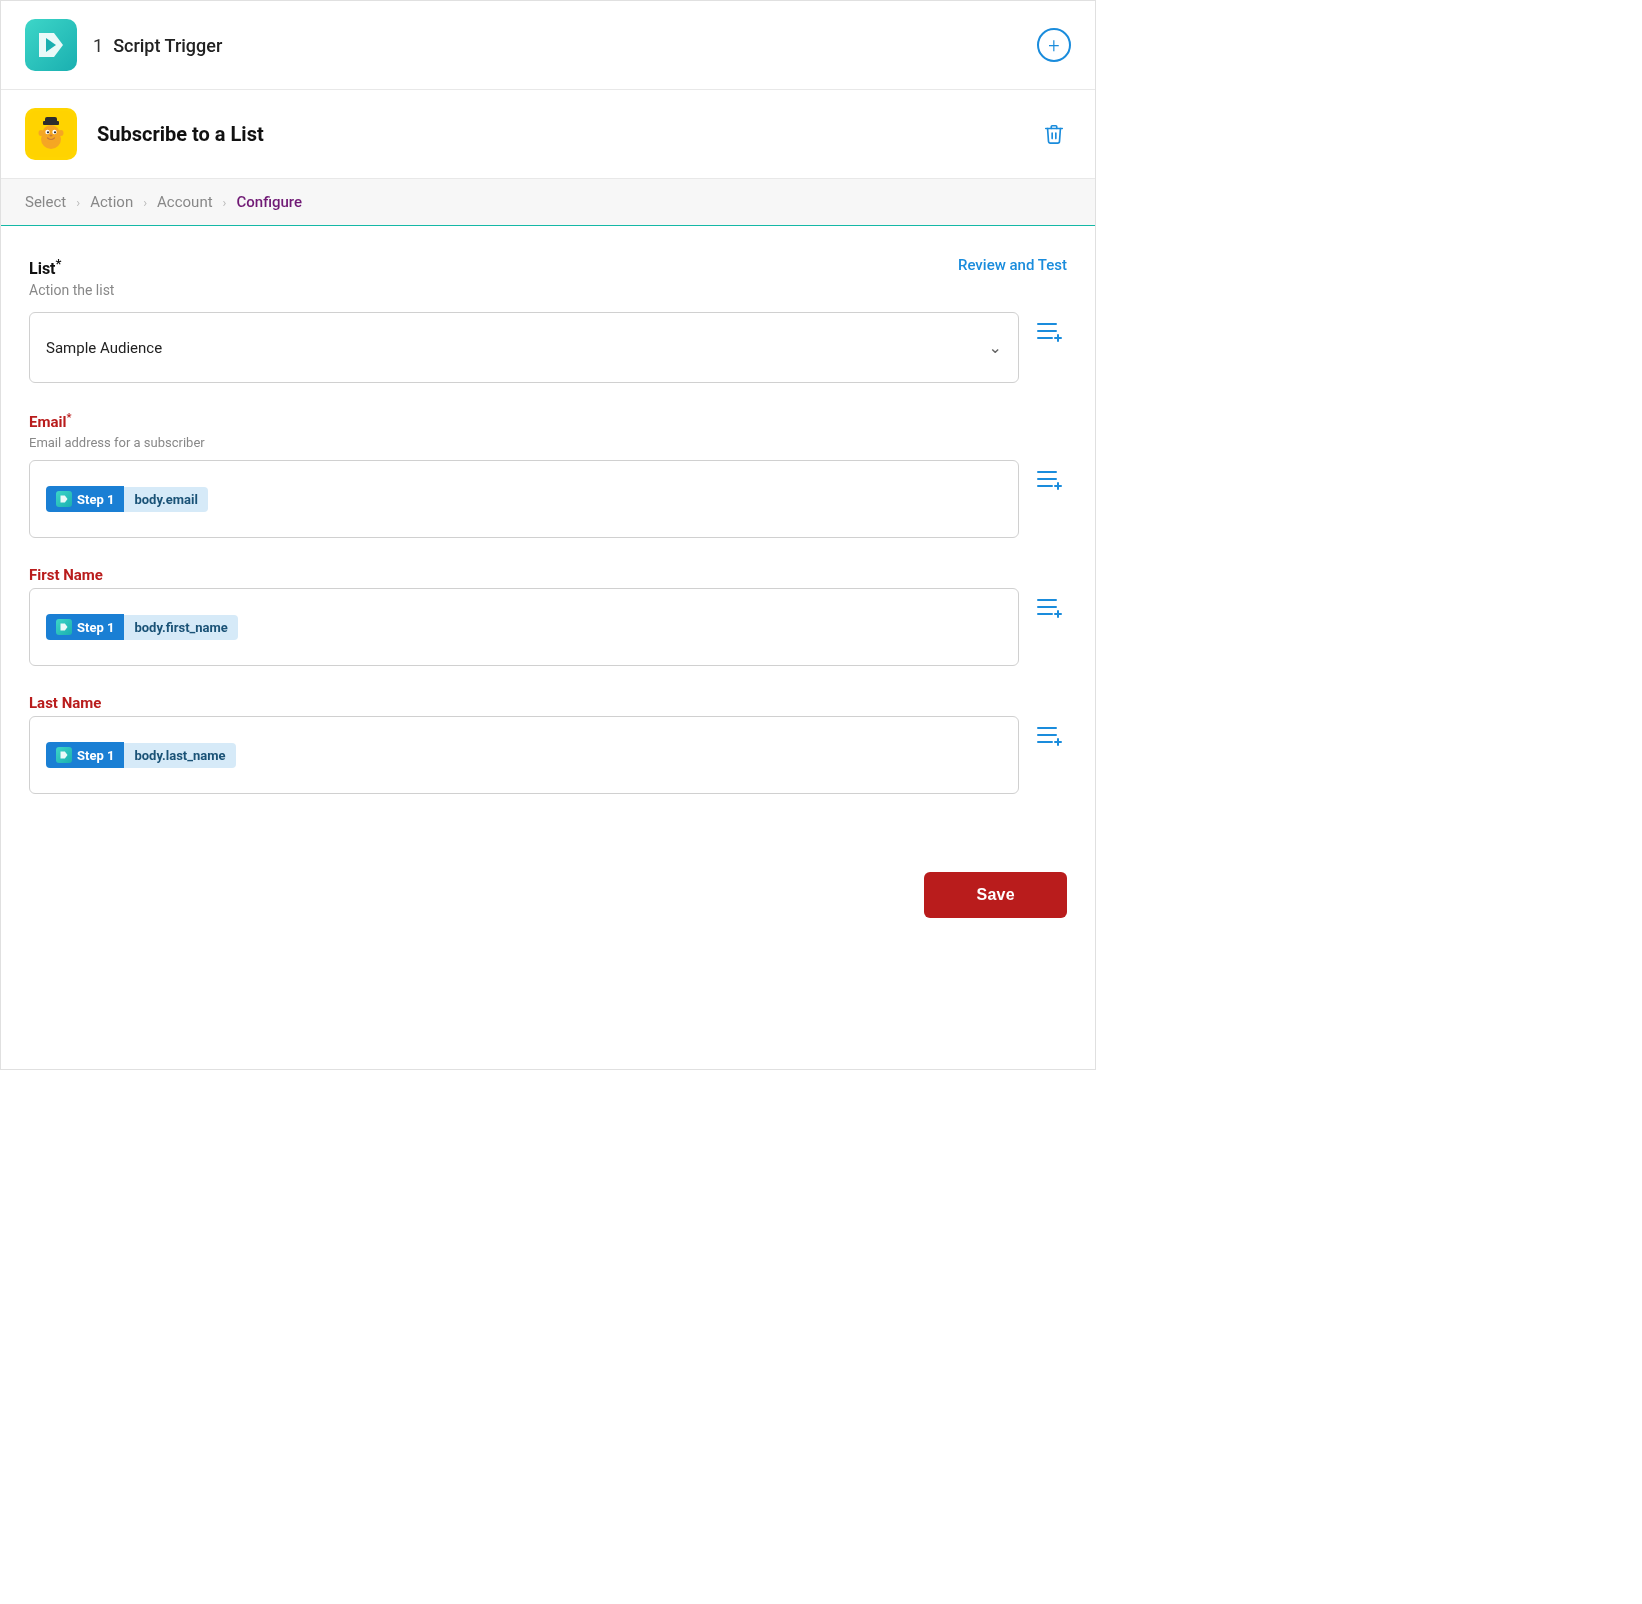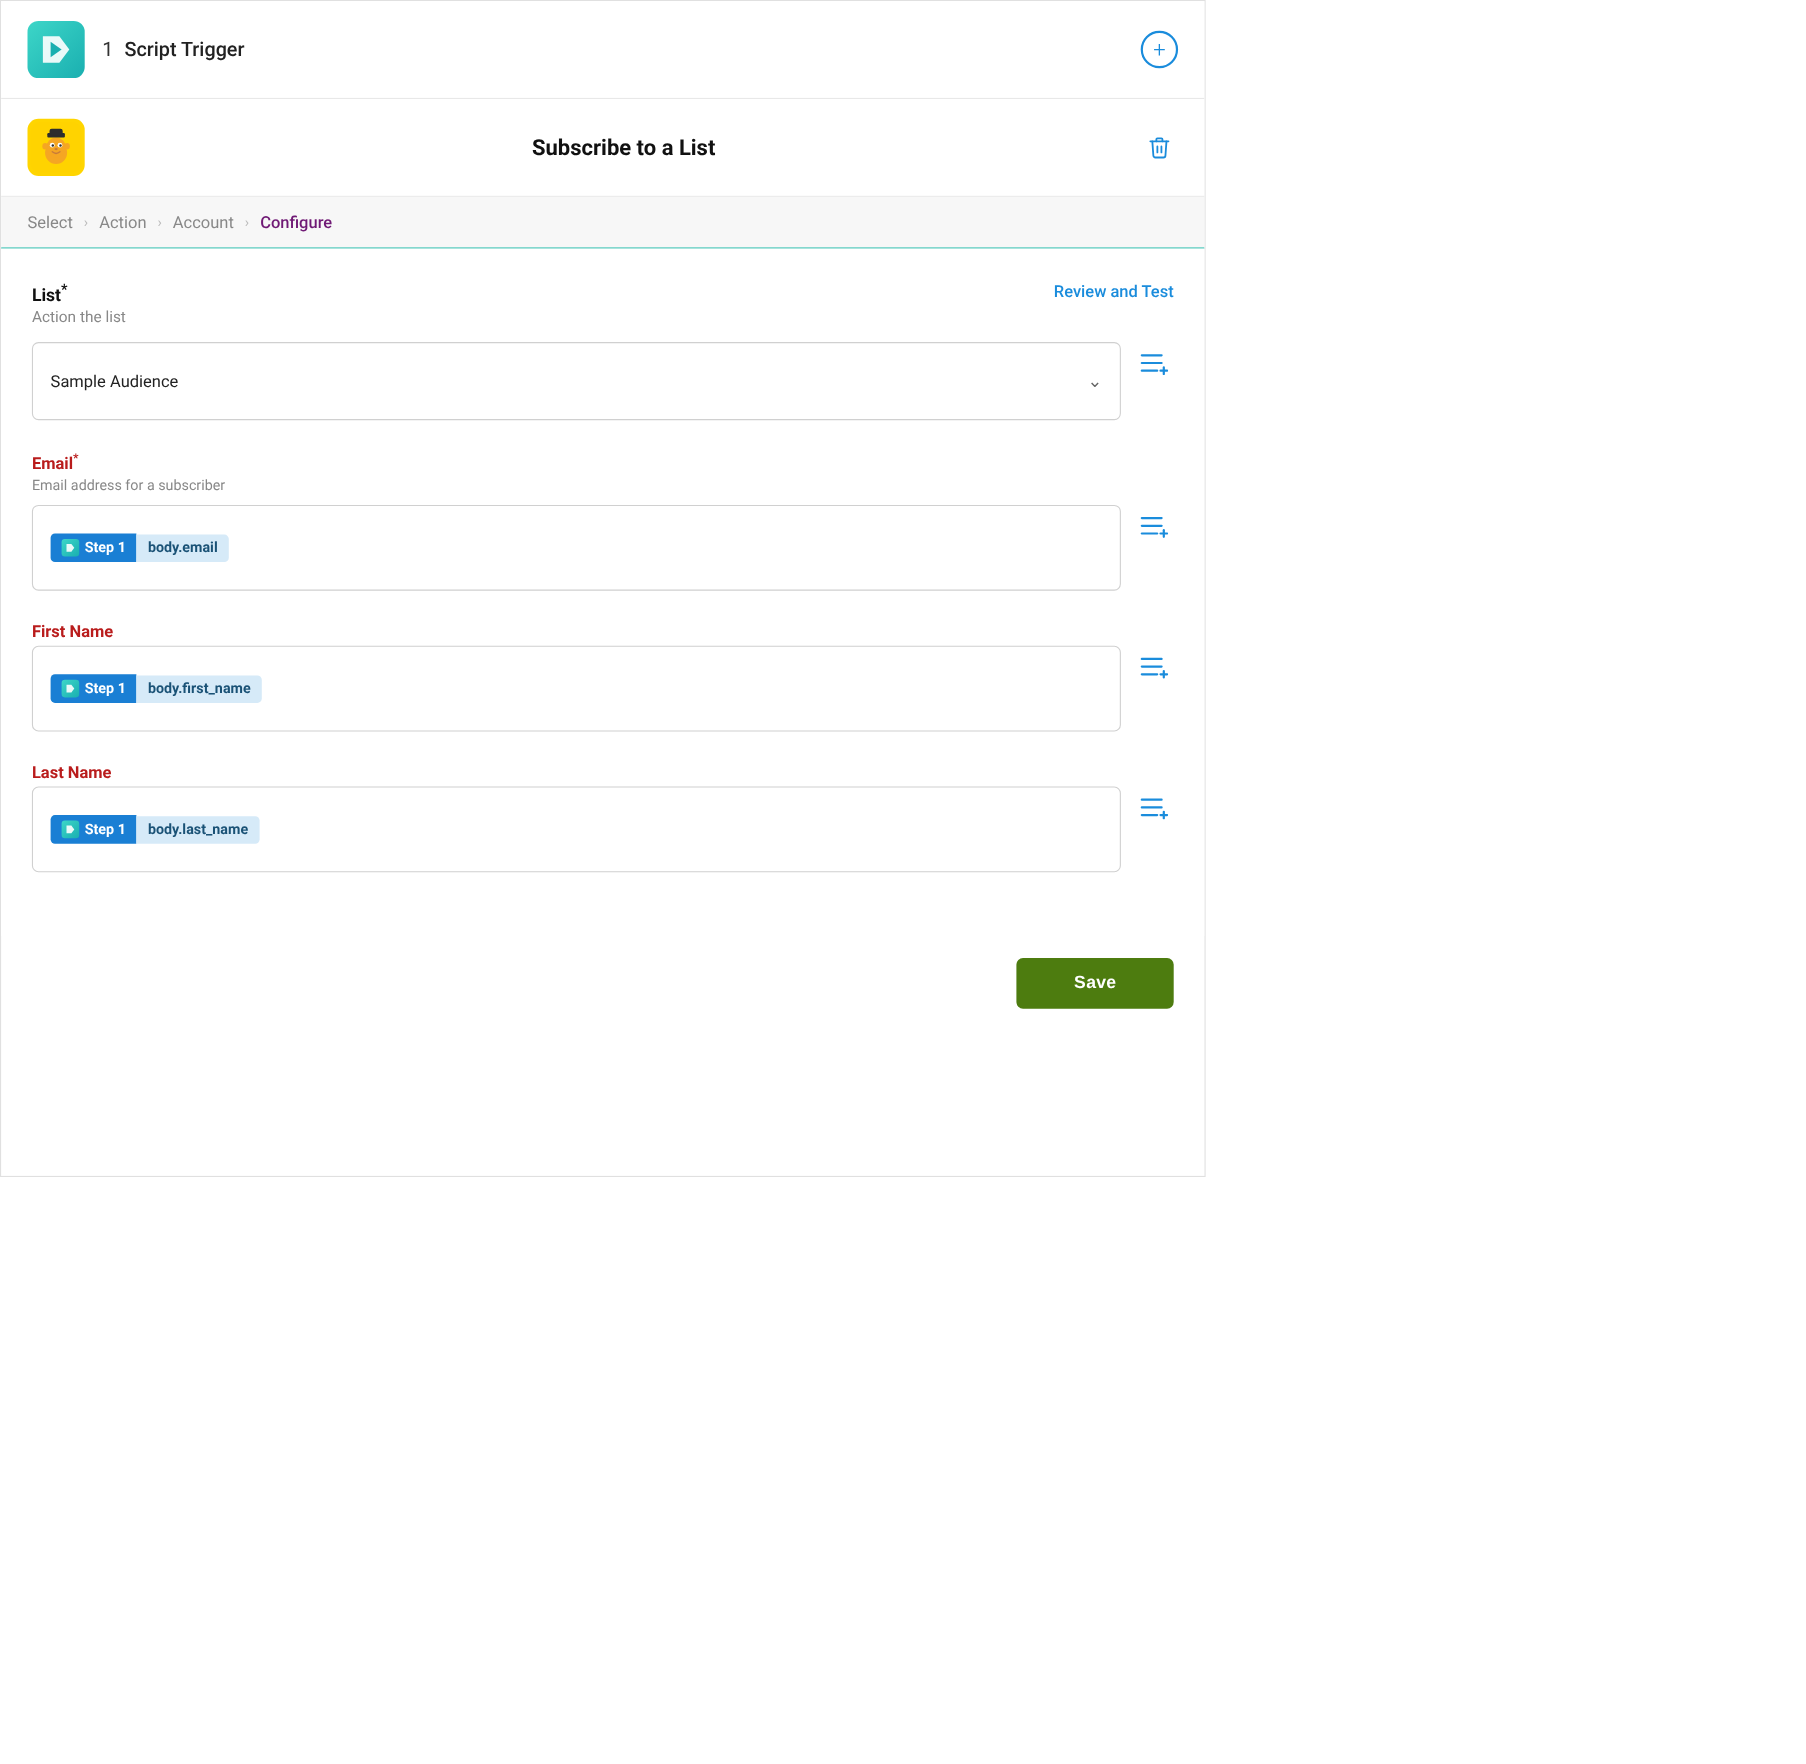--- a/index.html
+++ b/index.html
@@ -80,21 +80,20 @@
       justify-content: center;
       margin-right: 20px;
       flex-shrink: 0;
       overflow: hidden;
     }
     .action-title {
       font-size: 20px;
       font-weight: 700;
       color: #111;
       flex: 1;
-      text-align: center;
     }
     .trash-btn {
       width: 34px;
       height: 34px;
       display: flex;
       align-items: center;
       justify-content: center;
       cursor: pointer;
       color: #1a8cdc;
     }
@@ -245,21 +244,21 @@
       font-weight: 700;
     }
 
     
     .save-row {
       display: flex;
       justify-content: flex-end;
       padding: 20px 28px 30px;
     }
     .save-btn {
-      background: #4d7c0f;
+      background: #b91c1c;
       color: #fff;
       border: none;
       border-radius: 6px;
       padding: 14px 52px;
       font-size: 16px;
       font-weight: 600;
       cursor: pointer;
       letter-spacing: 0.3px;
     }
   </style>

